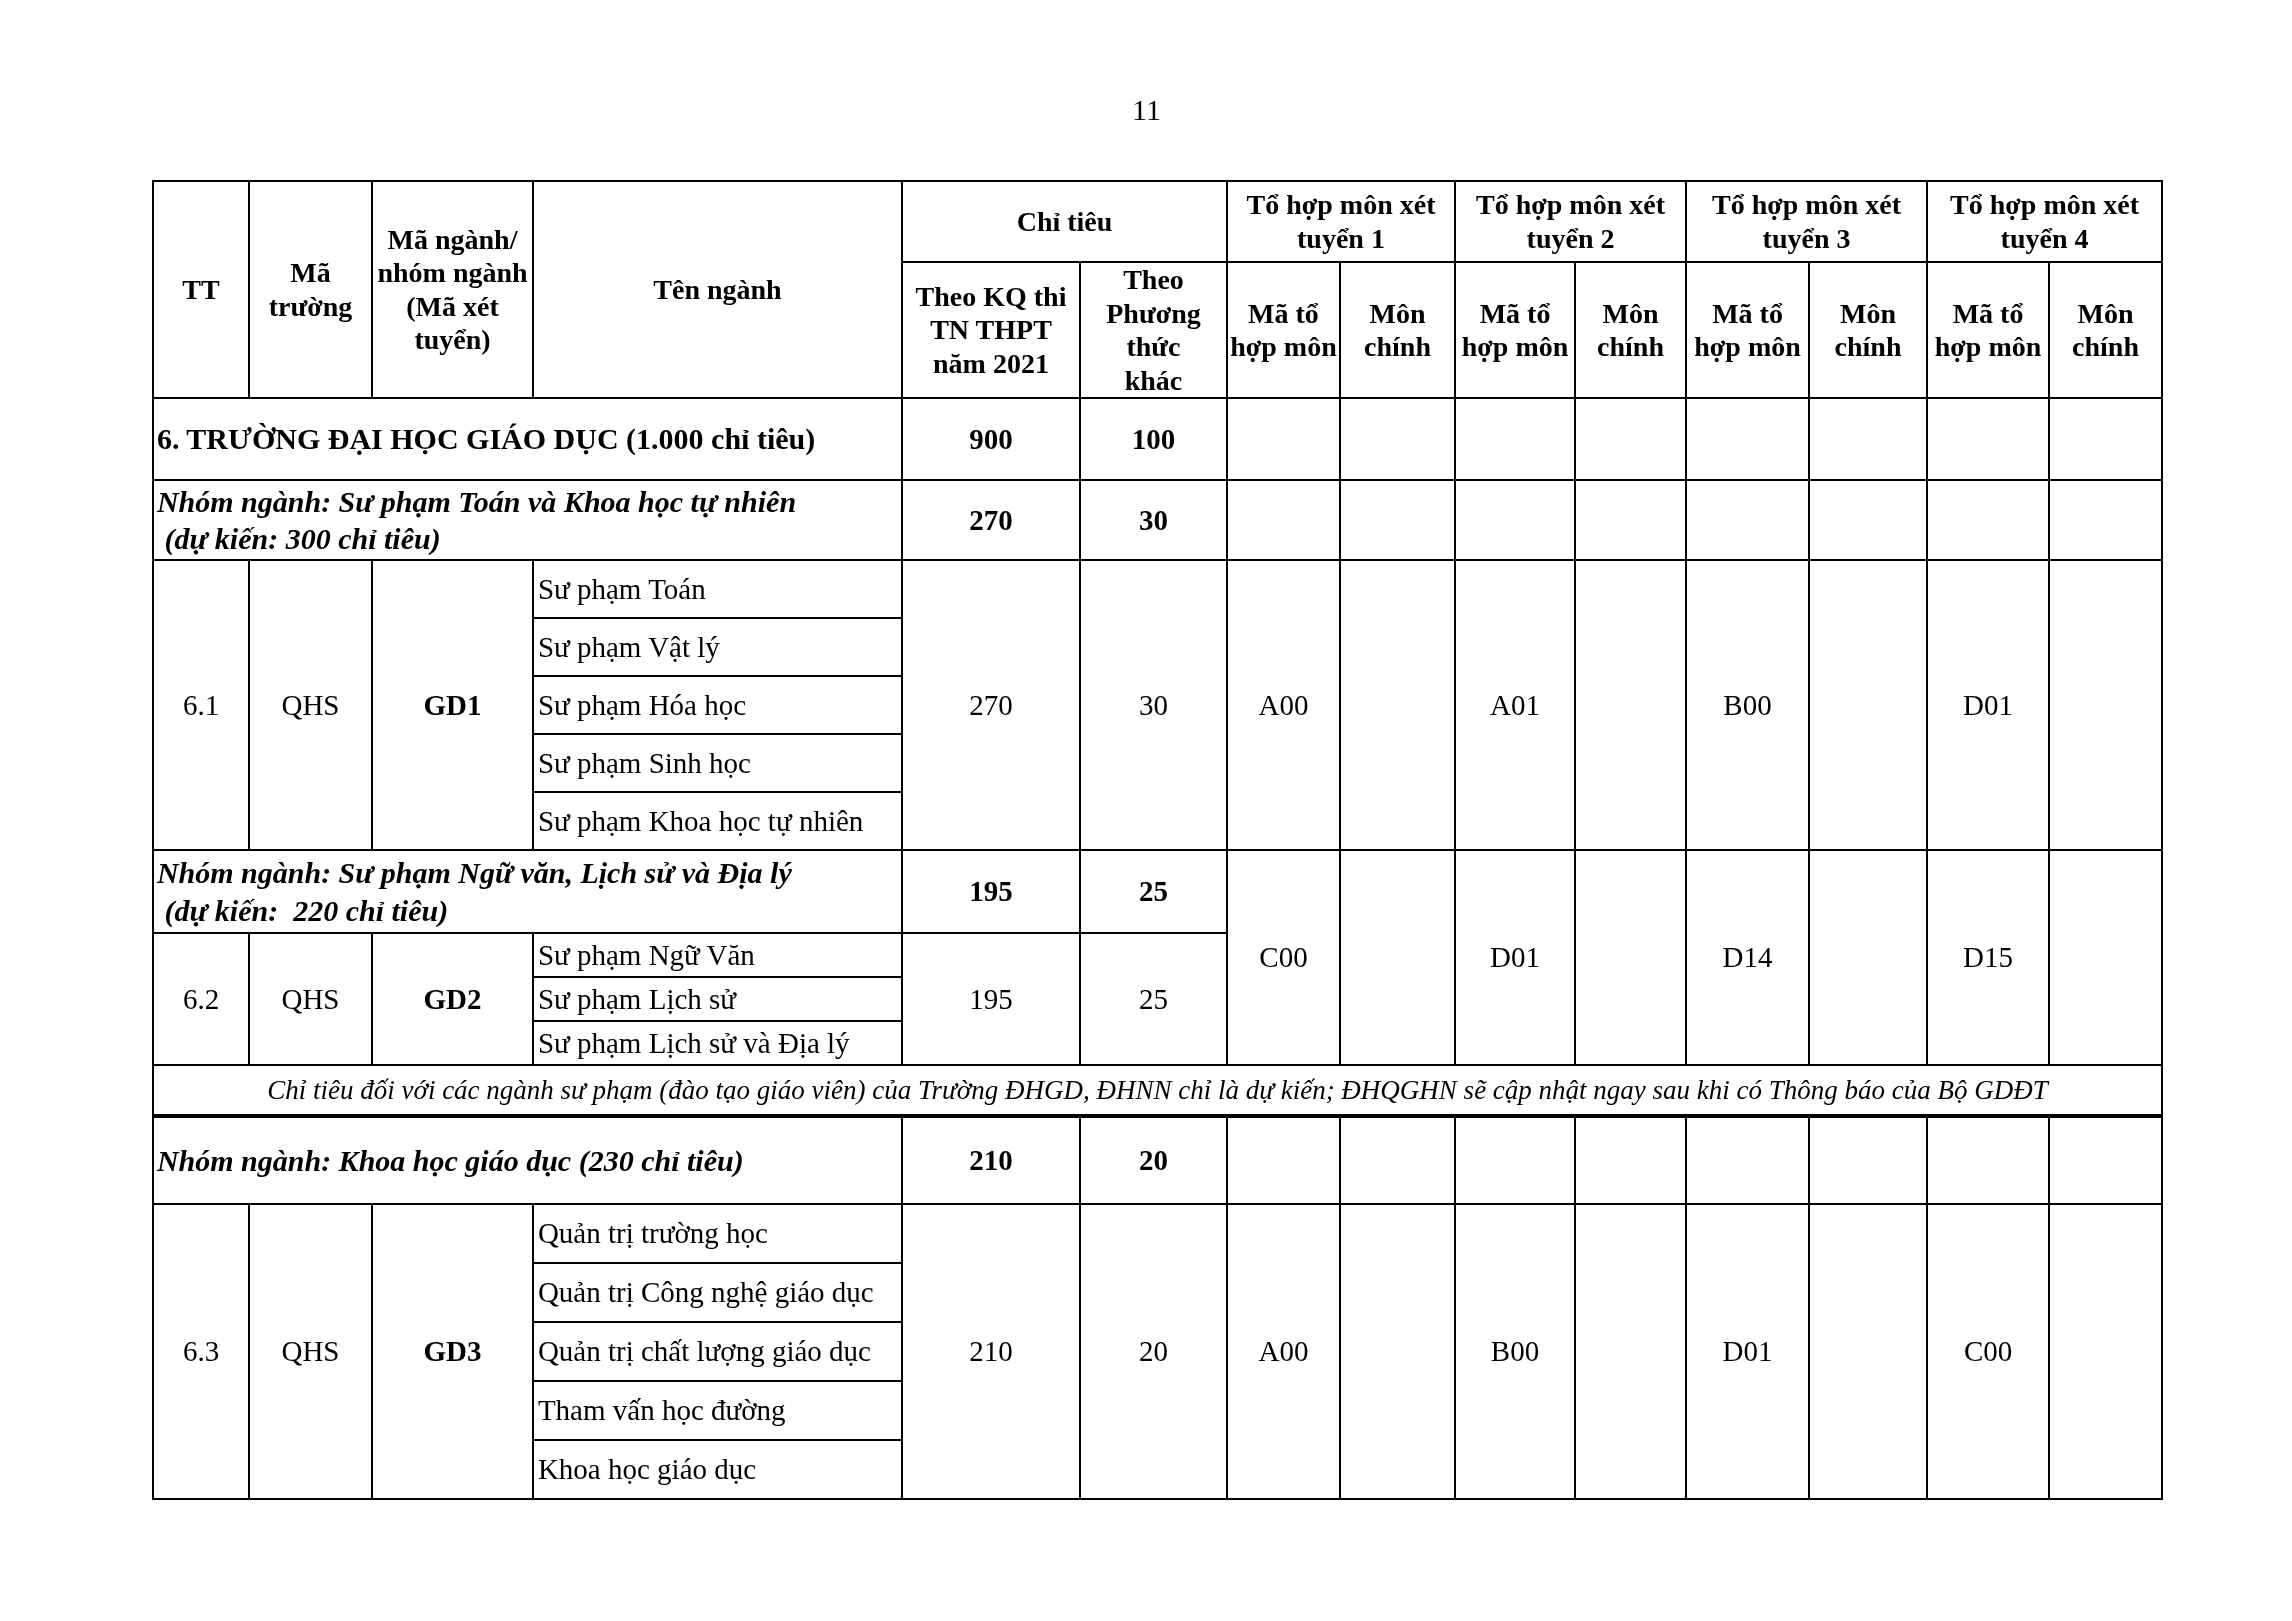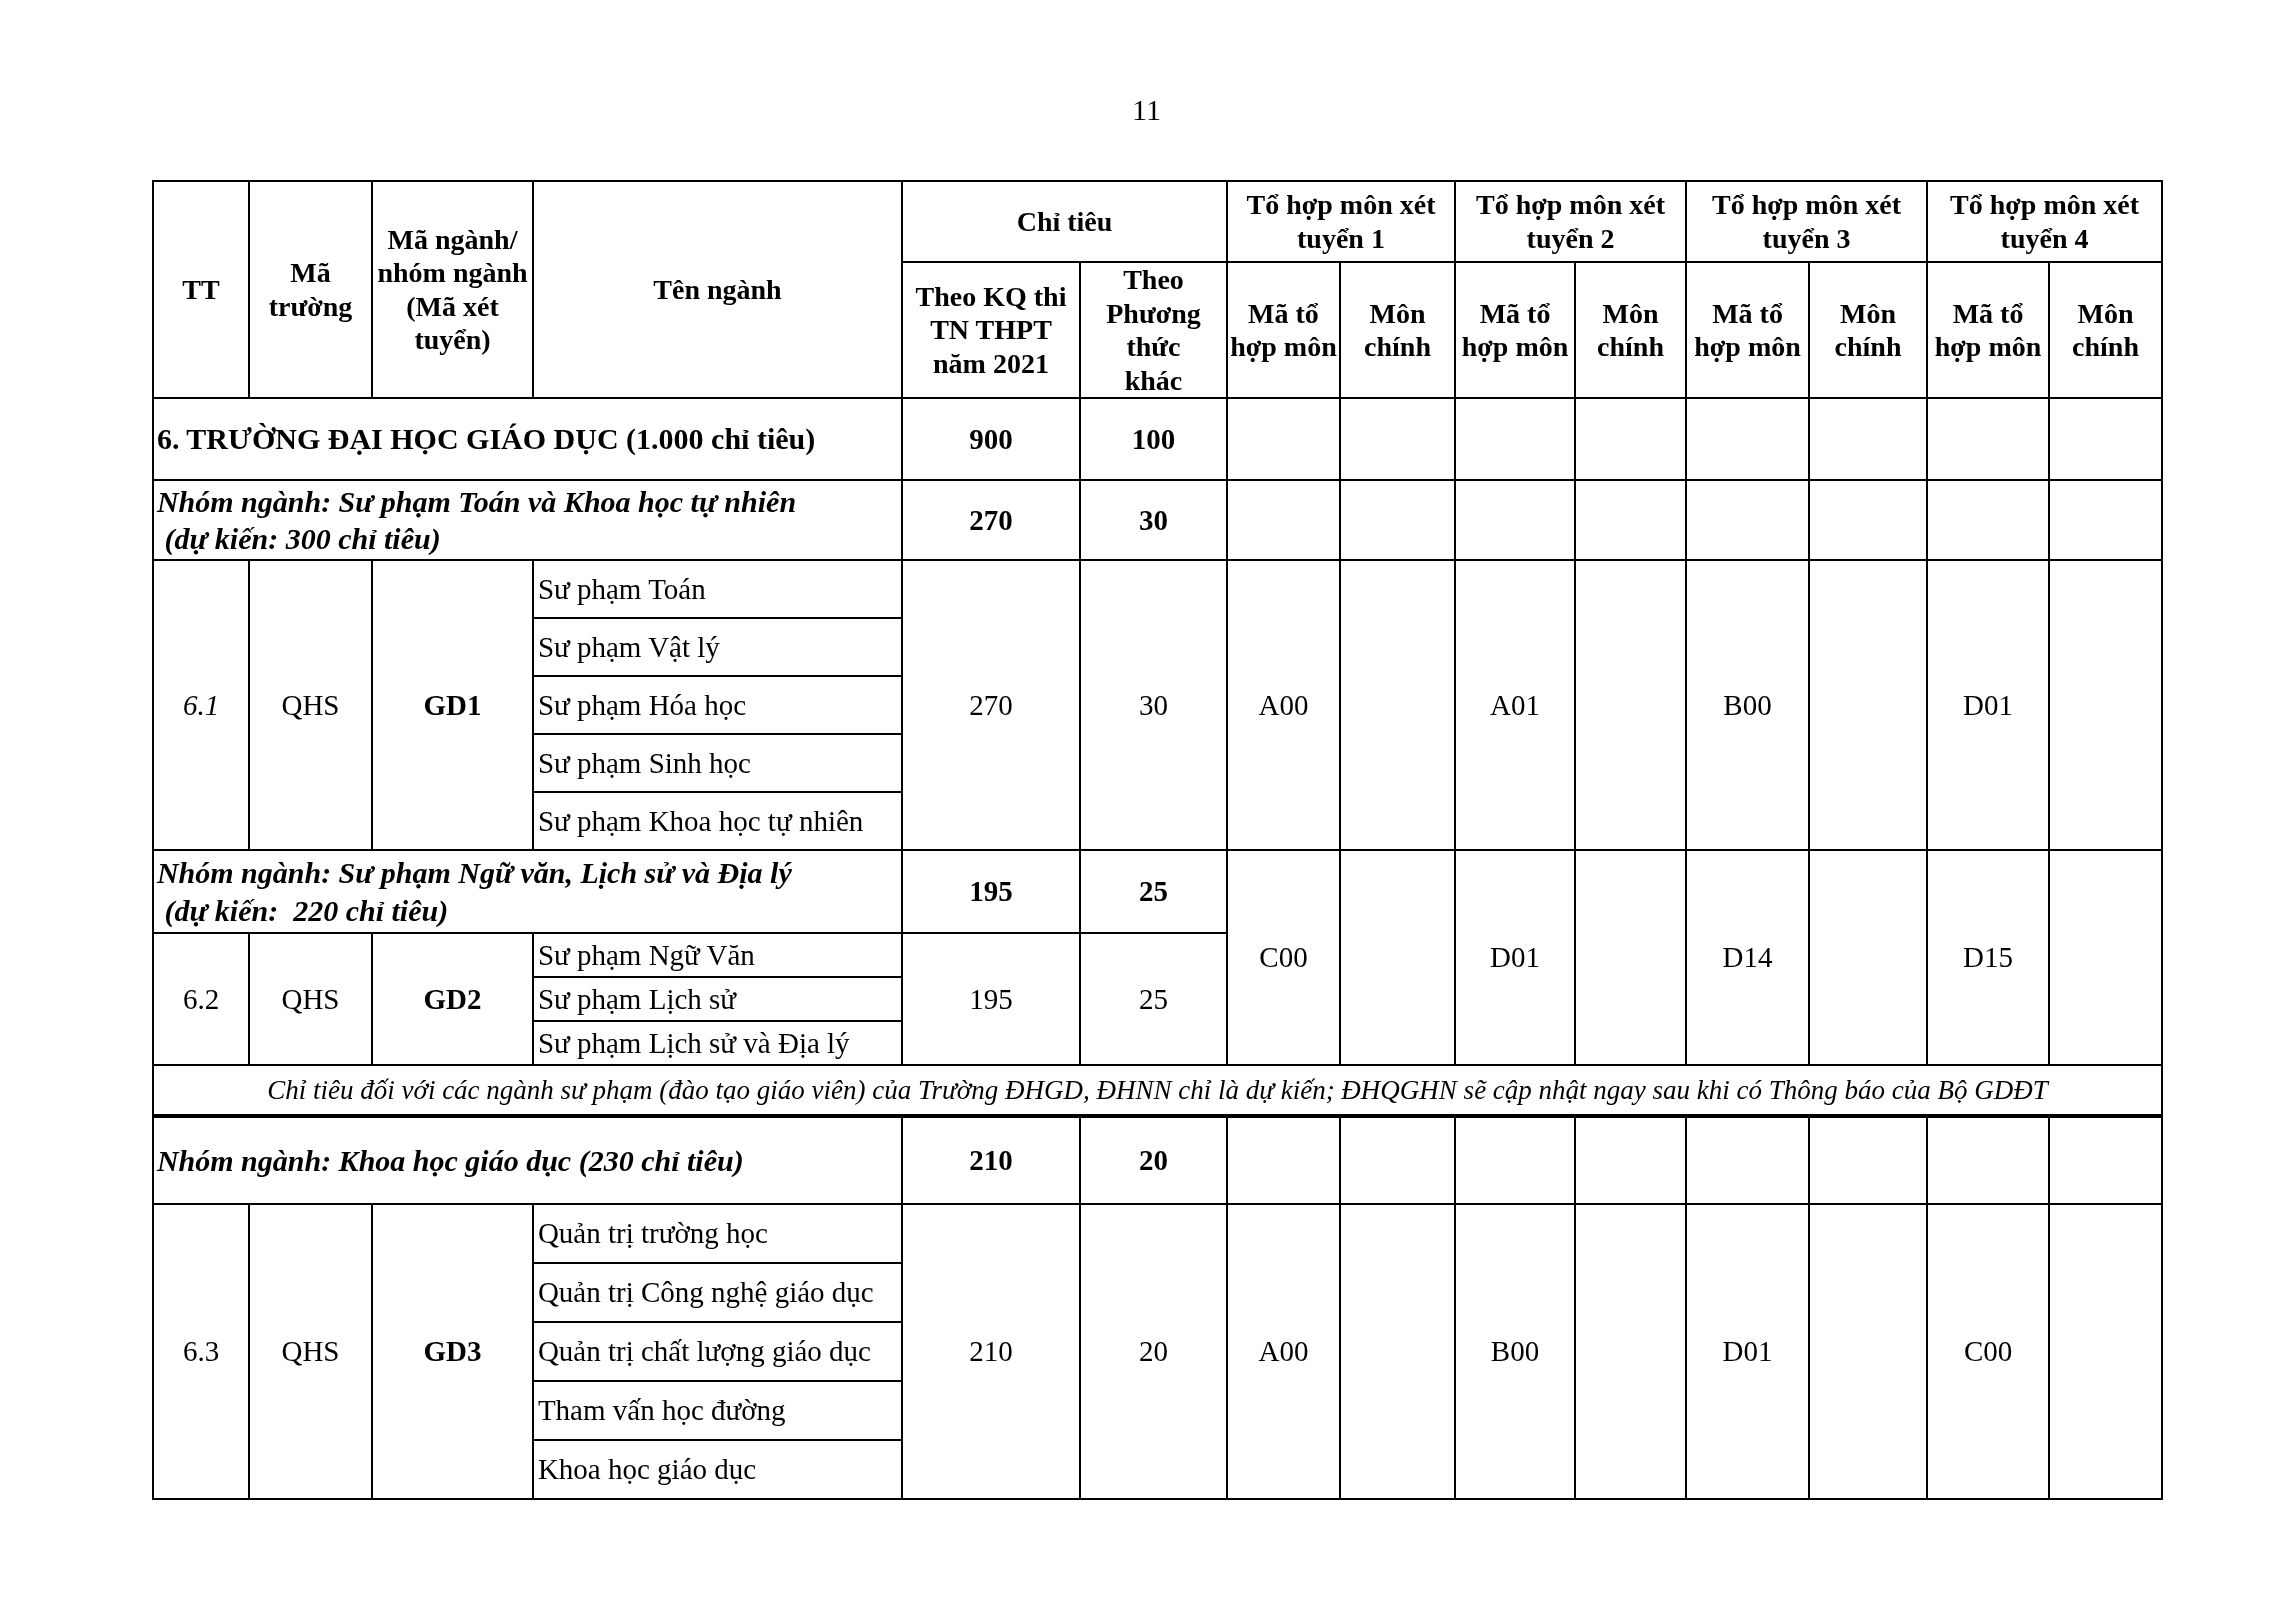--- a/index.html
+++ b/index.html
@@ -158,21 +158,21 @@
           <td></td>
         <td></td>
           <td></td>
         <td></td>
           <td></td>
         <td></td>
           <td></td>
       </tr>
 
       <tr class="m61">
-        <td rowspan="5" style="white-space: pre-wrap; font-style: italic;">6.1</td>
+        <td rowspan="5" style="white-space: pre-wrap;">6.1</td>
         <td rowspan="5" style="white-space: pre-wrap;">QHS</td>
         <td rowspan="5" class="bold" style="white-space: pre-wrap;">GD1</td>
         <td class="major" style="white-space: pre-wrap;">Sư phạm Toán</td>
         <td rowspan="5" style="white-space: pre-wrap;">270</td>
         <td rowspan="5" style="white-space: pre-wrap;">30</td>
         <td rowspan="5" style="white-space: pre-wrap;">A00</td>
         <td rowspan="5"></td>
         <td rowspan="5" style="white-space: pre-wrap;">A01</td>
         <td rowspan="5"></td>
         <td rowspan="5" style="white-space: pre-wrap;">B00</td>

